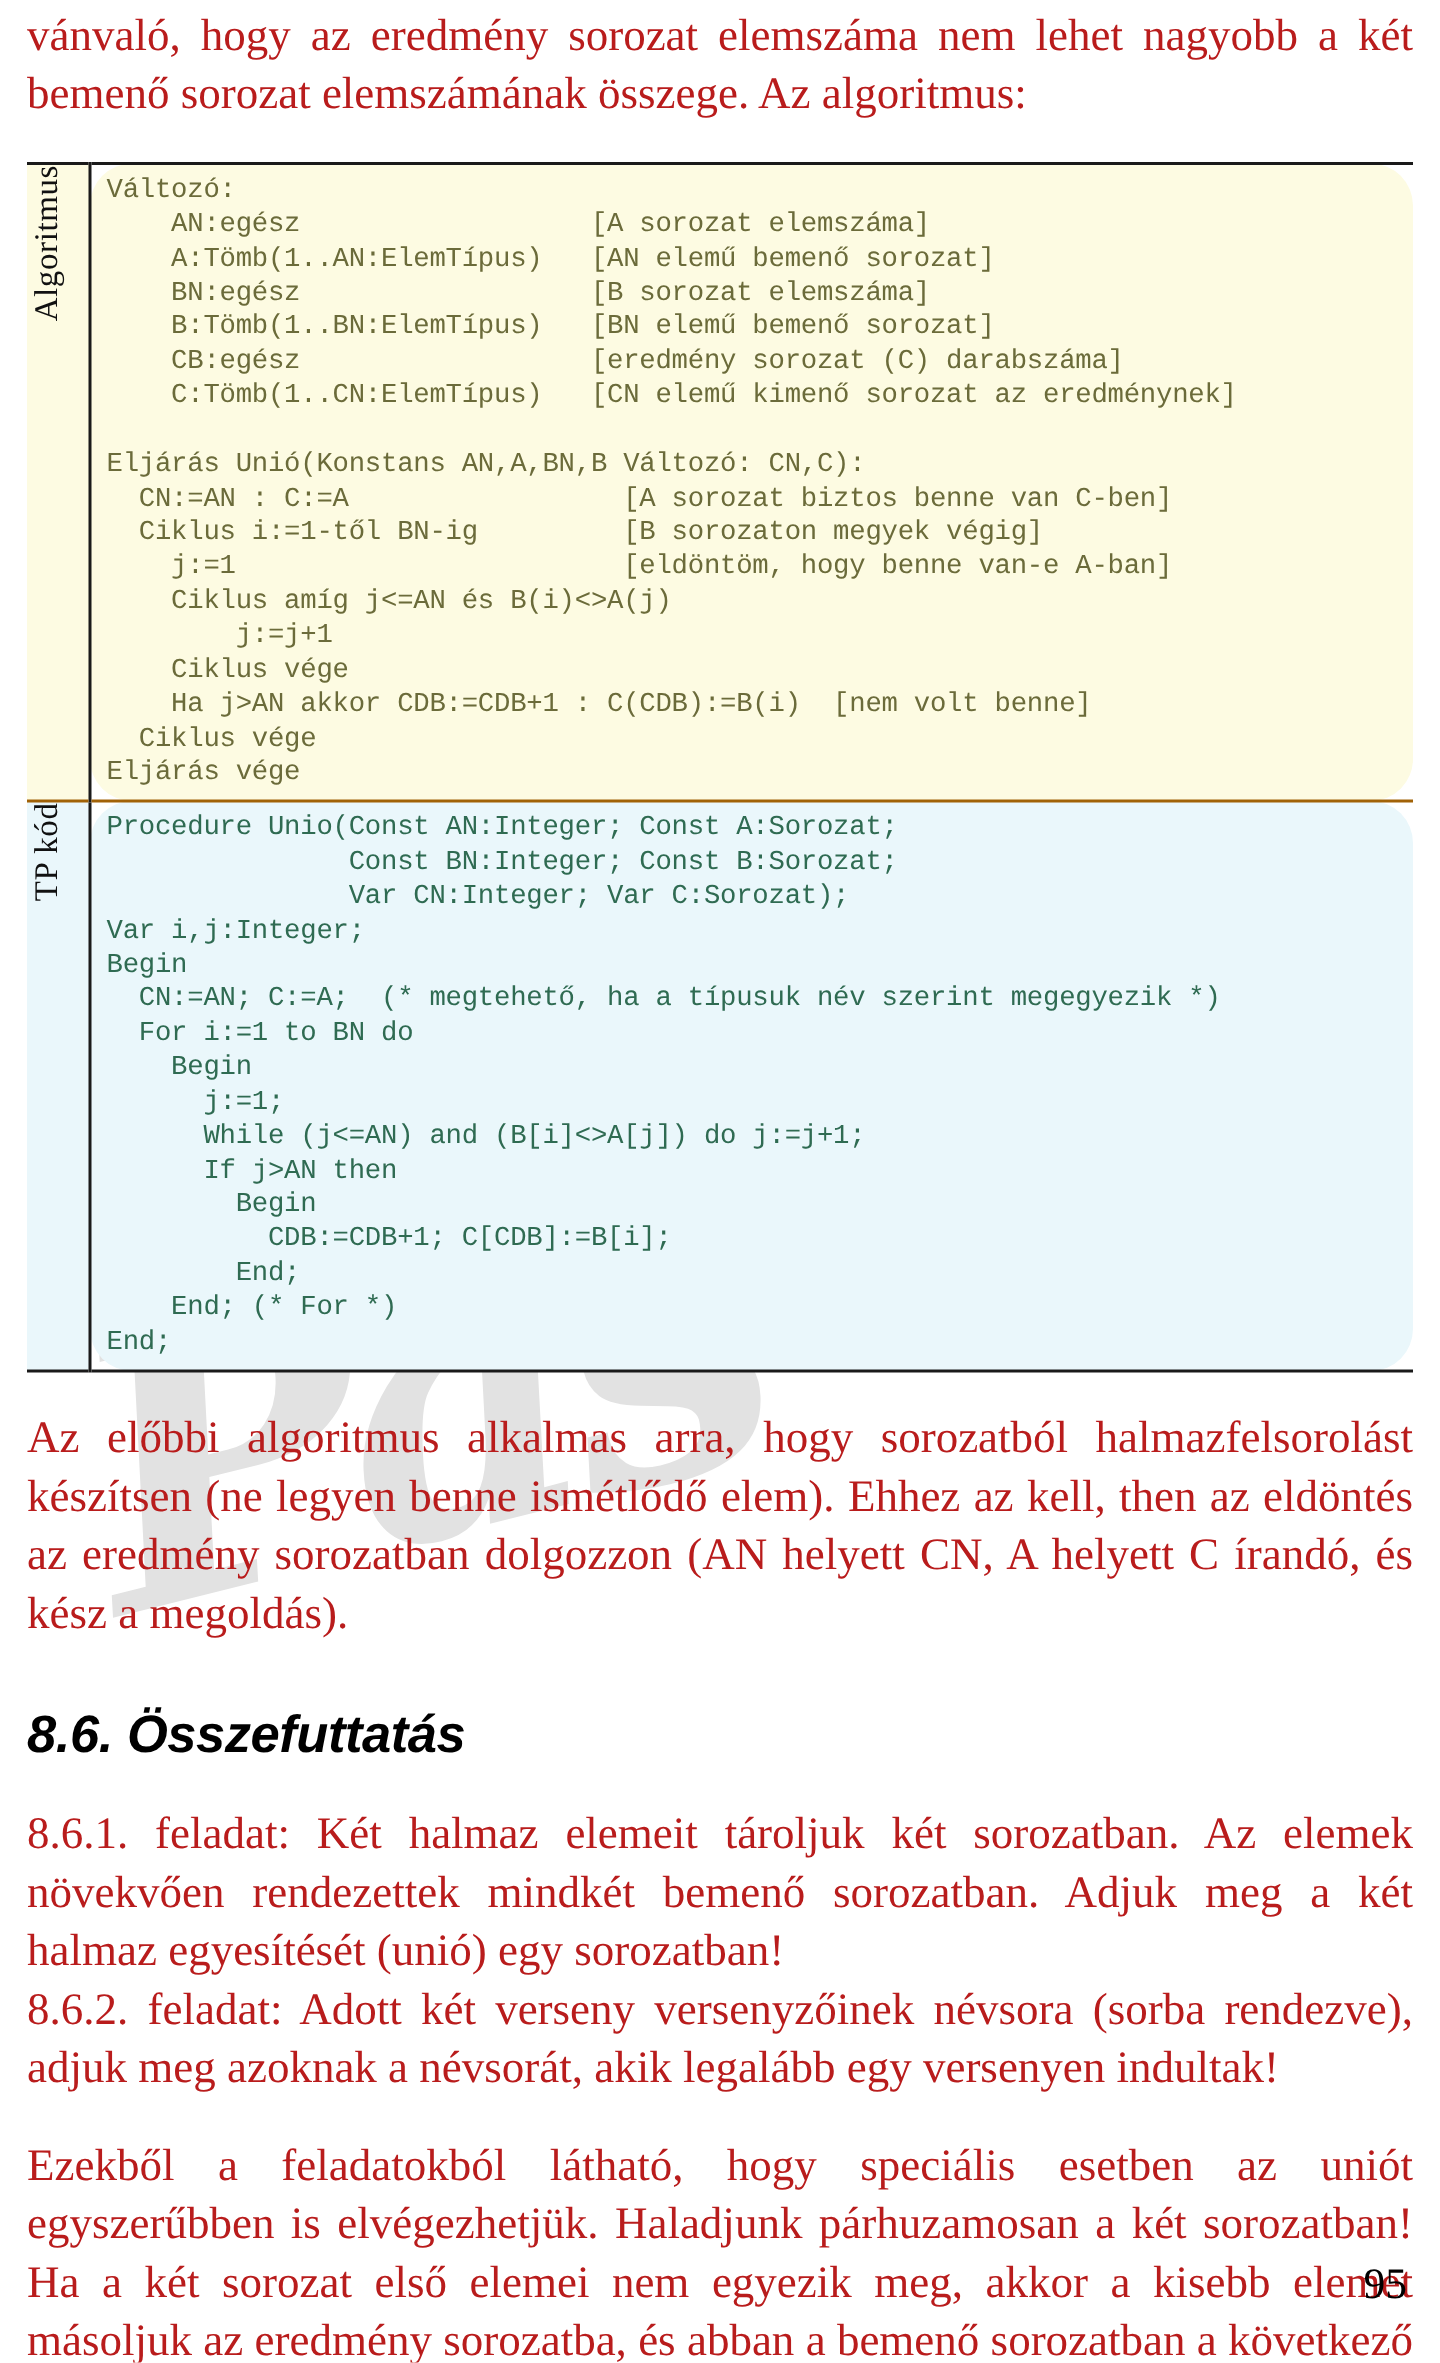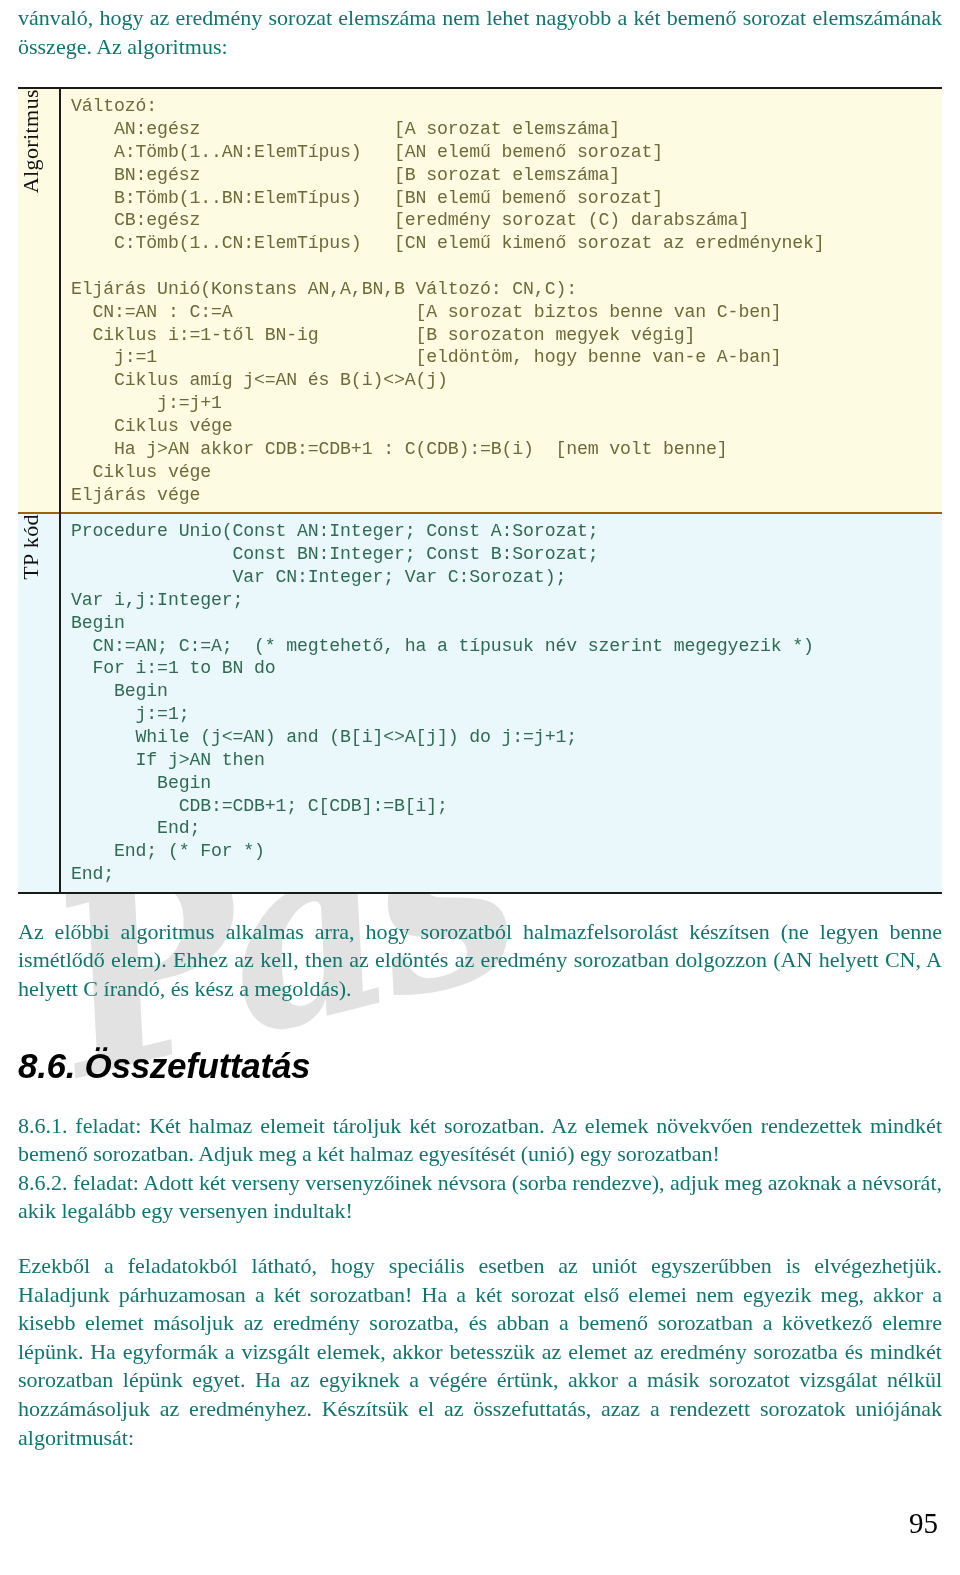--- a/index.html
+++ b/index.html
@@ -39,25 +39,25 @@
     position: relative;
     z-index: 2;
     width: 960px;
     height: 1575px;
     padding: 0 18px;
   }
 
   
   .body-text {
     font-family: "Liberation Serif", serif;
-    font-size: 22px;
+    font-size: 30px;
     line-height: 1.30;
     text-align: justify;
     margin: 0;
-    color: #0f766e;
+    color: #b91c1c;
   }
   #intro-paragraph {
     padding-top: 4px;
   }
 
   
   #code-table {
     margin-top: 26px;
     width: 924px;
     border-collapse: collapse;
@@ -84,20 +84,21 @@
   }
 
   .row-algo .label-cell,
   .row-algo .code-cell { background: #fdfbe2; }
   .row-tp .label-cell,
   .row-tp .code-cell { background: #eaf7fb; }
   .row-tp td { border-top: 2px solid #a16207; }
 
   .code-cell {
     padding: 6px 0 6px 10px !important;
+    border-radius: 28px;
   }
   pre.code {
     margin: 0;
     font-family: "Liberation Mono", "DejaVu Sans Mono", monospace;
     font-size: 18.2px;
     line-height: 1.255;
     white-space: pre;
     letter-spacing: -0.15px;
   }
   pre.code-algo { color: #6b6b3a; }

